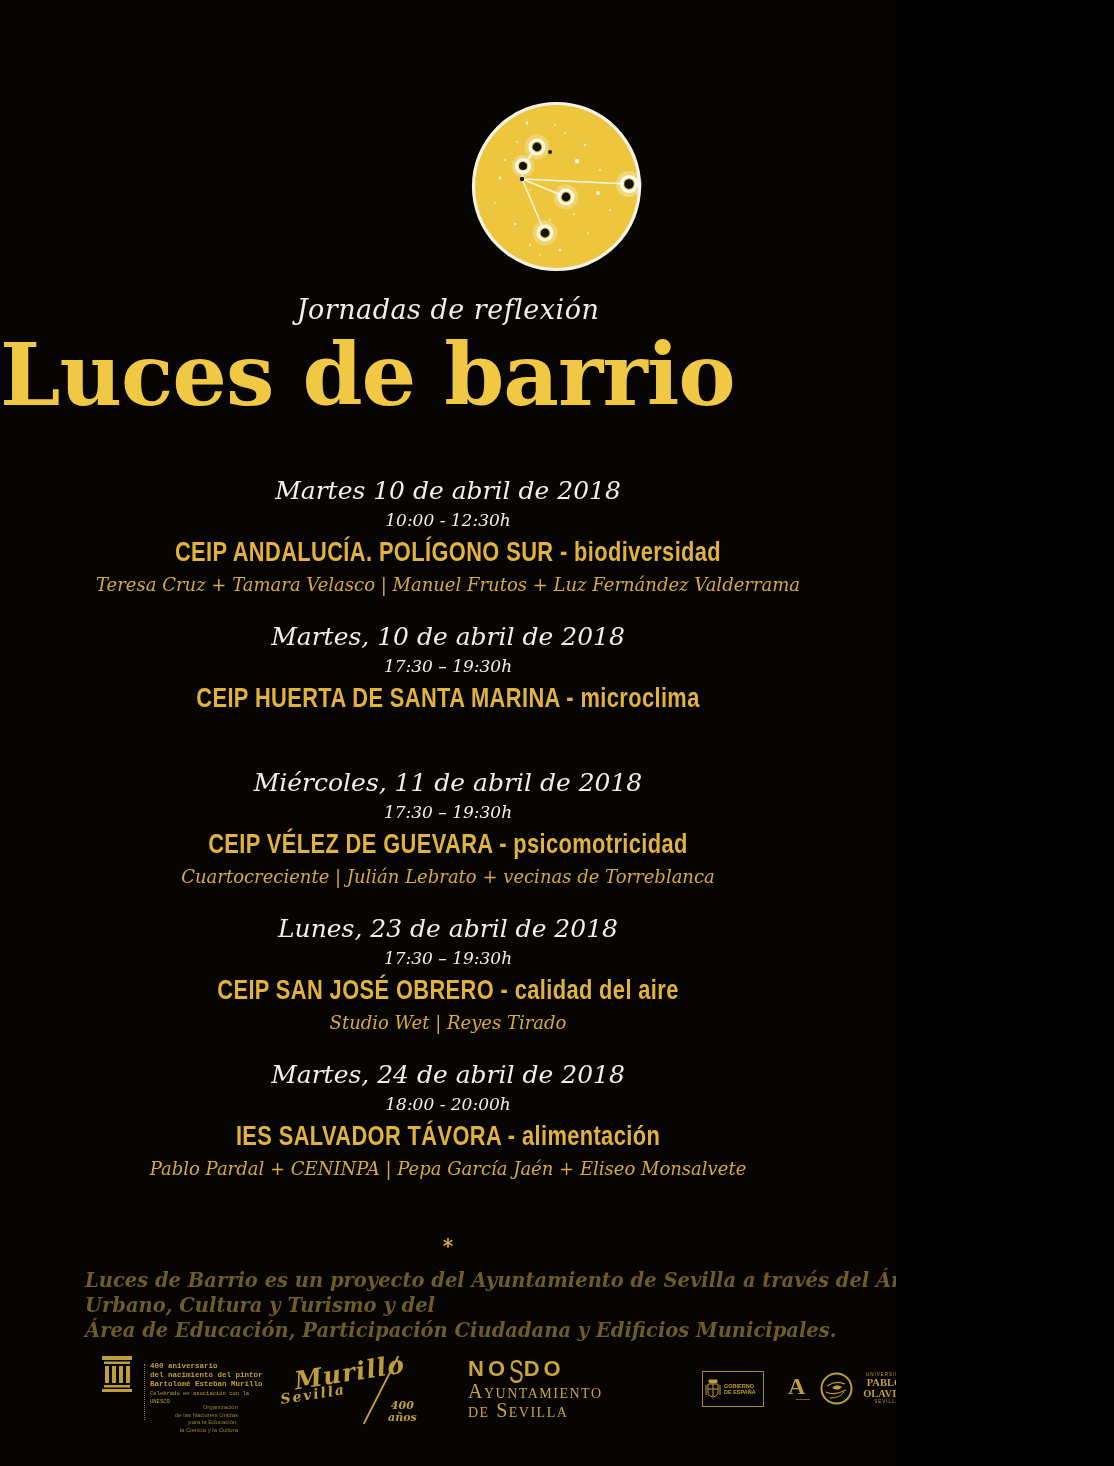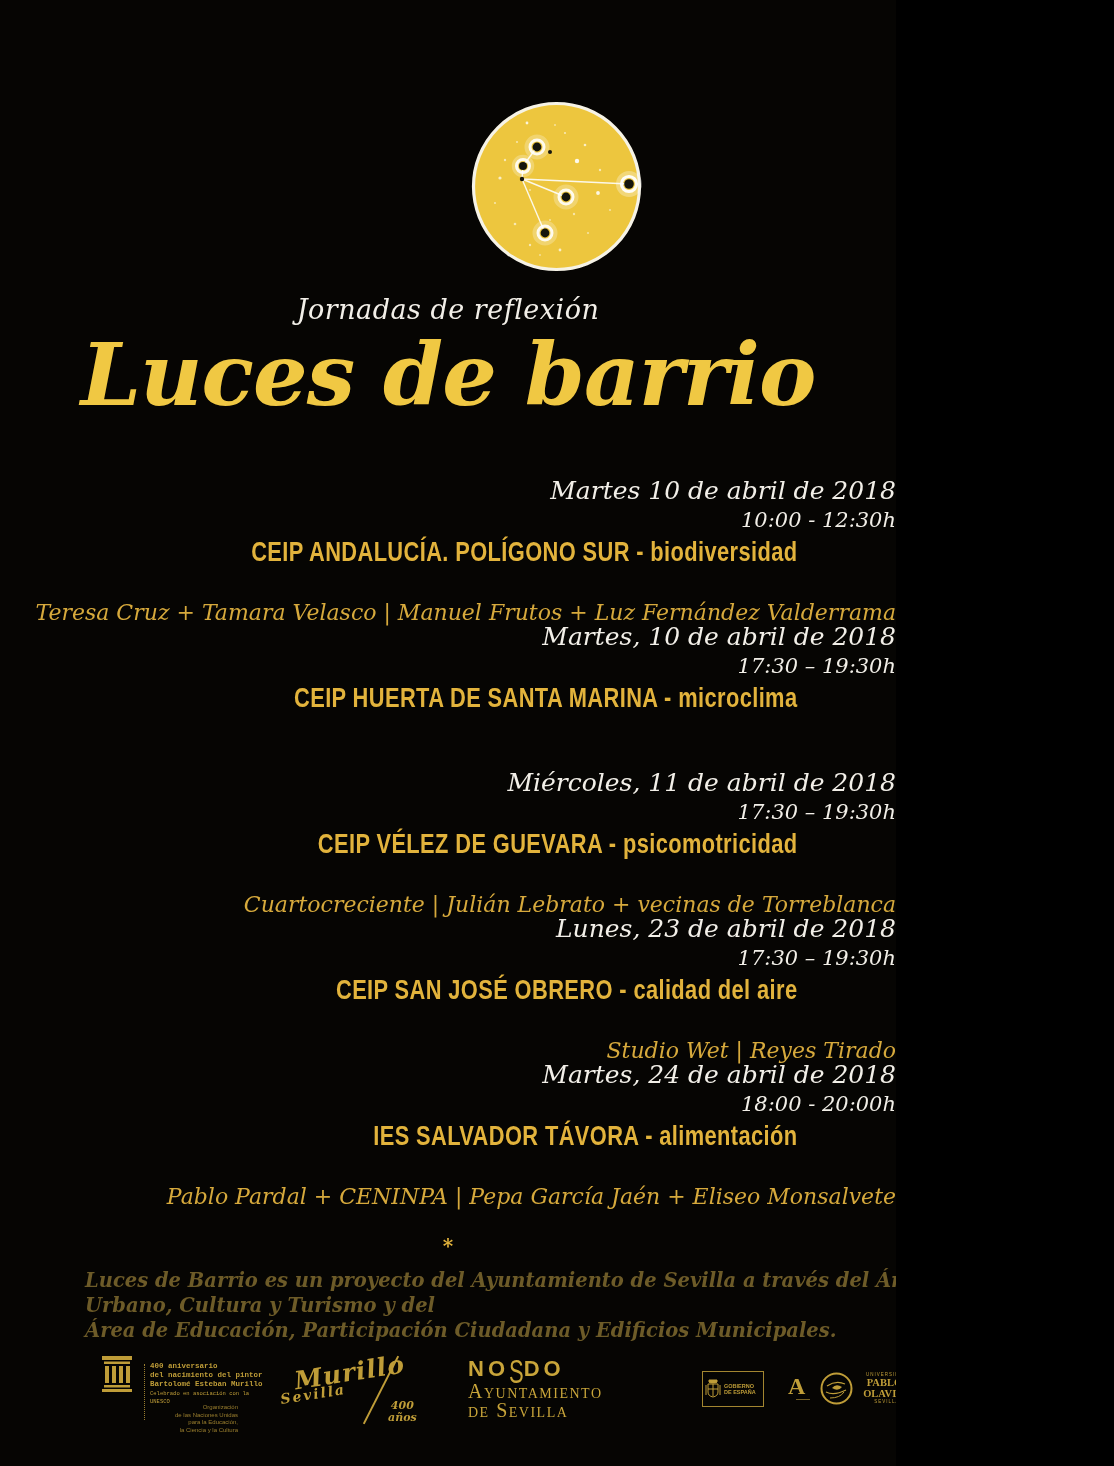--- a/index.html
+++ b/index.html
@@ -6,32 +6,32 @@
   .poster{
     position:relative;width:896px;height:1466px;overflow:hidden;
     background:var(--background,#060503);
     font-family:"DejaVu Serif",serif;
   }
   
   .moon{position:absolute;left:470px;top:100px;width:173px;height:173px;}
   
   .subtitle{position:absolute;left:0;width:100%;top:294px;text-align:center;
     color:var(--white,#f2efe8);font-style:italic;font-size:27px;letter-spacing:.5px;}
-  .title{position:absolute;left:0;width:100%;top:330px;text-align:center;
-    color:var(--gold_bright,#f0c843);font-style:italic;font-weight:700;
+  .title{position:absolute;left:0;width:100%;top:330px;
+    color:var(--gold_bright,#f0c843);font-weight:700;
     font-size:86px;line-height:1.05;letter-spacing:-1px;}
   
   .events{position:absolute;left:0;width:100%;top:474px;}
-  .event{height:146px;text-align:right;}
+  .event{height:146px;text-align:center;}
   .event-date{color:var(--white,#f2efe8);font-style:italic;font-size:25px;line-height:33px;}
-  .event-time{color:var(--white,#f2efe8);font-style:italic;font-size:21px;line-height:27px;}
+  .event-time{color:var(--white,#f2efe8);font-style:italic;font-size:17px;line-height:27px;}
   .event-venue{color:var(--gold_mid,#e2b33c);font-family:"Liberation Sans",sans-serif;
     font-weight:700;font-size:28px;line-height:36px;letter-spacing:.5px;
     transform:scaleX(.78);transform-origin:center;}
-  .event-names{color:var(--gold_names,#d6a93c);font-style:italic;font-size:22px;line-height:30px;margin-top:28px;}
+  .event-names{color:var(--gold_names,#d6a93c);font-style:italic;font-size:18px;line-height:30px;}
   
   .note-star{position:absolute;left:0;width:100%;top:1234px;text-align:center;
     color:var(--gold_mid,#e2b33c);font-size:20px;font-weight:700;}
   .footnote{position:absolute;left:85px;top:1268px;width:975px;
     color:var(--gold_dark,#6d5b28);font-style:italic;font-size:19.5px;line-height:25px;font-weight:bold;}
   
   .footer-item{position:absolute;color:var(--gold_logos,#bf9d38);}
   .unesco{left:100px;top:1356px;width:120px;}
   .unesco-org{position:absolute;left:-62px;top:48px;width:200px;text-align:right;
     font-family:"Liberation Sans",sans-serif;font-size:6px;line-height:7.5px;color:#9b7f2e;}

